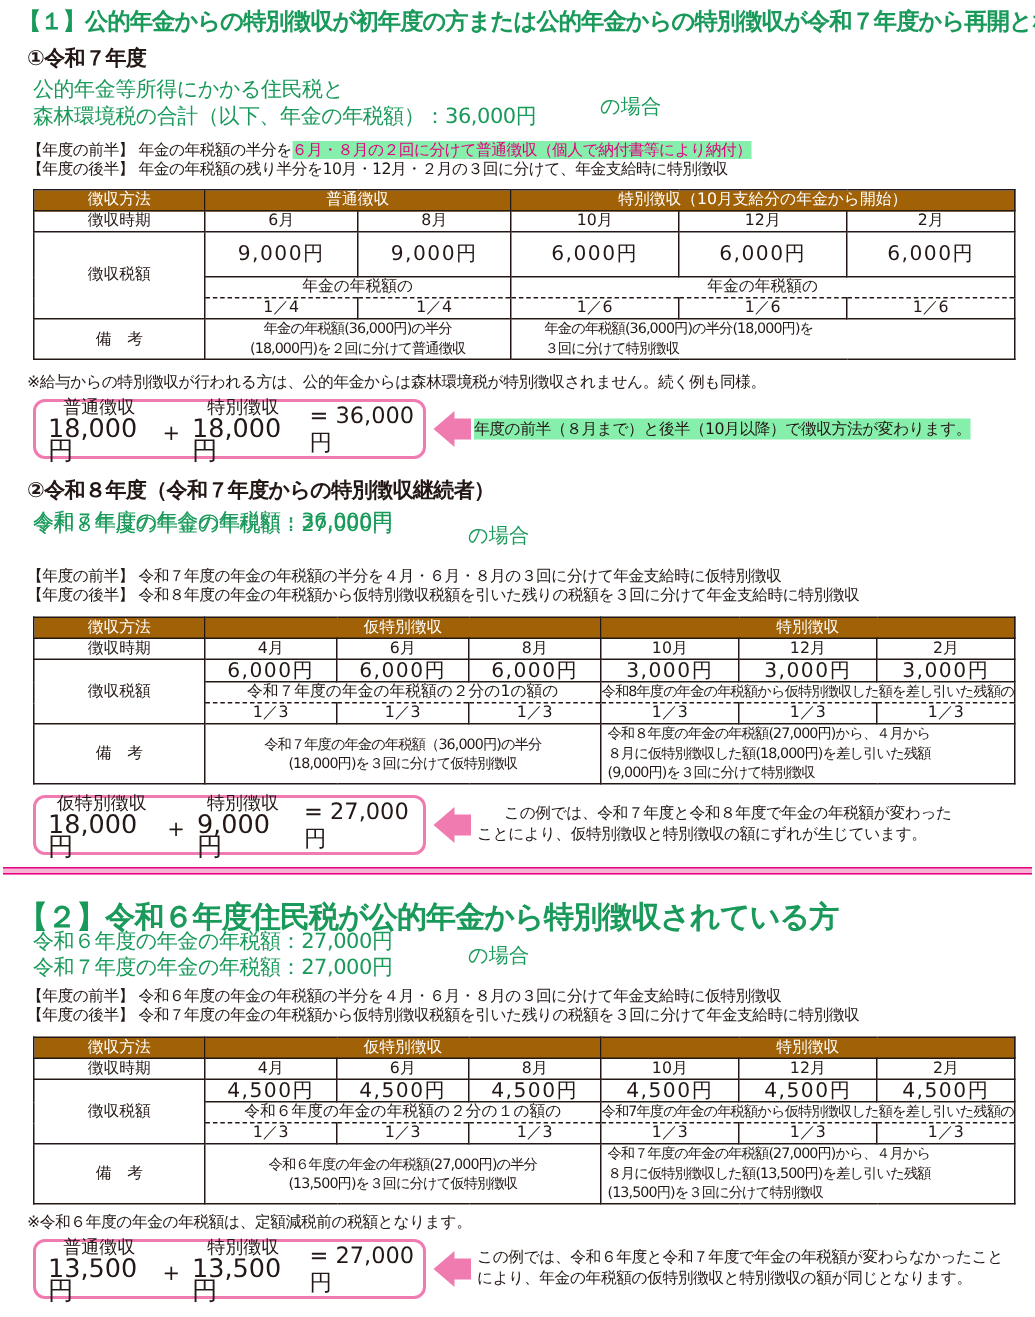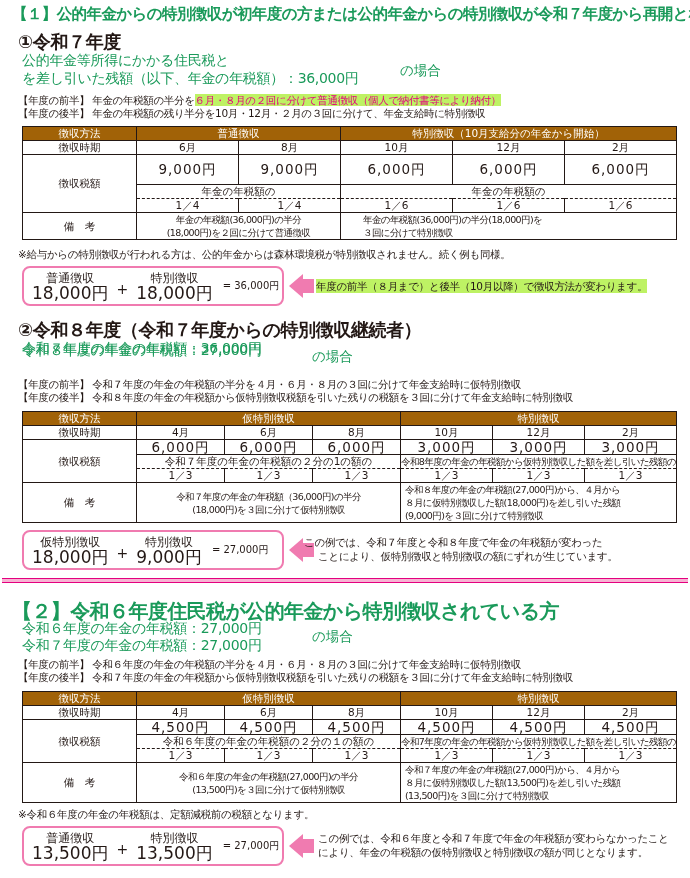--- a/index.html
+++ b/index.html
@@ -1,48 +1,48 @@
 <!DOCTYPE html>
 <html><head>
 <meta charset="utf-8">
 <style>
 *{box-sizing:border-box;margin:0;padding:0}
 body{width:690px;height:878px;background:#fff;font-family:"DejaVu Sans","Liberation Sans",sans-serif;color:#231815;position:relative;overflow:hidden}
 .h1{position:absolute;left:12px;font-size:15.5px;font-weight:bold;color:#1a9a5a;letter-spacing:-0.6px;white-space:nowrap}
-.h2{position:absolute;left:18px;font-size:18px;font-weight:bold;color:#231815;letter-spacing:-0.4px;white-space:nowrap}
+.h2{position:absolute;left:18px;font-size:14px;font-weight:bold;color:#231815;letter-spacing:-0.4px;white-space:nowrap}
 .green{position:absolute;left:22px;font-size:14px;color:#1a9a5a;letter-spacing:-0.3px;white-space:nowrap;line-height:17px}
 .case{position:absolute;font-size:13.5px;color:#1a9a5a;white-space:nowrap}
 .desc{position:absolute;left:18px;font-size:10.5px;line-height:13px;white-space:nowrap;letter-spacing:-0.35px}
-.hl{background:#bef264;color:#e4007f}
+.hl{background:#86efac;color:#e4007f}
 table{position:absolute;left:22px;width:654px;border-collapse:collapse;font-size:10.5px;table-layout:fixed}
 td,th{border:1px solid #231815;text-align:center;font-weight:normal;line-height:13px;padding:0}
 th{background:#a16207;color:#fff;height:14px;border-color:#231815}
 td.big{font-size:13.5px;letter-spacing:1px}
 tr.dash td{border-top:1px dashed #231815}
 tr.dashb td{border-bottom:1px dashed #231815}
 .small{font-size:9.5px;letter-spacing:-0.6px;white-space:nowrap;overflow:hidden}
 .note{position:absolute;left:18px;font-size:10.5px;white-space:nowrap;letter-spacing:-0.3px}
 .sumbox{position:absolute;left:22px;width:262px;height:40px;border:2px solid #f07bb0;border-radius:8px;display:flex;align-items:center;padding-left:8px}
 .sumcol{display:flex;flex-direction:column;align-items:center;line-height:15px}
 .sumcol .l{font-size:12px}
 .sumcol .v{font-size:17px}
 .op{font-size:14px;margin:6px 8px 0}
-.eq{font-size:10px;margin-left:10px}
+.eq{font-size:15px;margin-left:10px}
 .arrow{position:absolute;width:0;height:0;border-top:12px solid transparent;border-bottom:12px solid transparent;border-right:14px solid #f07bb0}
 .arrowtail{position:absolute;width:12px;height:14px;background:#f07bb0}
 .expl{position:absolute;font-size:10.5px;line-height:14px;white-space:nowrap;letter-spacing:-0.3px}
 .divider{position:absolute;left:2px;top:578px;width:686px;height:5px;background:#f7b3d3;border-top:1.5px solid #e4007f;border-bottom:1.5px solid #e4007f}
 </style>
 </head>
 <body>
 
 <div class="h1" style="top:4px">【１】公的年金からの特別徴収が初年度の方または公的年金からの特別徴収が令和７年度から再開となる方</div>
 <div class="h2" style="top:30px">①令和７年度</div>
 <div class="green" style="top:52px">公的年金等所得にかかる住民税と</div>
-<div class="green" style="top:70px">を差し引いた残額（以下、年金の年税額）：36,000円</div>
+<div class="green" style="top:70px">森林環境税の合計（以下、年金の年税額）：36,000円</div>
 <div class="case" style="left:400px;top:62px">の場合</div>
 <div class="desc" style="top:94px">
   <span>【年度の前半】</span>
   <span>年金の年税額の半分を</span><span class="hl">６月・８月の２回に分けて普通徴収（個人で納付書等により納付）</span>
 </div>
 <div class="desc" style="top:107px">【年度の後半】 年金の年税額の残り半分を10月・12月・２月の３回に分けて、年金支給時に特別徴収</div>
 
 <table style="top:126px">
   <colgroup>
       <col style="width:114px">
@@ -184,21 +184,21 @@
     </div>
   <span class="op">+</span>
   <div class="sumcol">
       <span class="l">特別徴収</span>
       <span class="v">9,000円</span>
     </div>
   <span class="eq">= 27,000円</span>
 </div>
 <div class="arrow" style="left:289px;top:538px"></div>
 <div class="arrowtail" style="left:302px;top:543px"></div>
-<div class="expl" style="left:304px;top:535px">この例では、令和７年度と令和８年度で年金の年税額が変わった</div>
+<div class="expl" style="left:336px;top:535px">この例では、令和７年度と令和８年度で年金の年税額が変わった</div>
 <div class="expl" style="left:318px;top:549px">ことにより、仮特別徴収と特別徴収の額にずれが生じています。</div>
 
 <div class="divider"></div>
 
 <div class="h1" style="top:598px;font-size:20px">【２】令和６年度住民税が公的年金から特別徴収されている方</div>
 <div class="green" style="top:620px">令和６年度の年金の年税額：27,000円</div>
 <div class="green" style="top:637px">令和７年度の年金の年税額：27,000円</div>
 <div class="case" style="left:312px;top:628px">の場合</div>
 <div class="desc" style="top:658px">【年度の前半】 令和６年度の年金の年税額の半分を４月・６月・８月の３回に分けて年金支給時に仮特別徴収</div>
 <div class="desc" style="top:671px">【年度の後半】 令和７年度の年金の年税額から仮特別徴収税額を引いた残りの税額を３回に分けて年金支給時に特別徴収</div>

